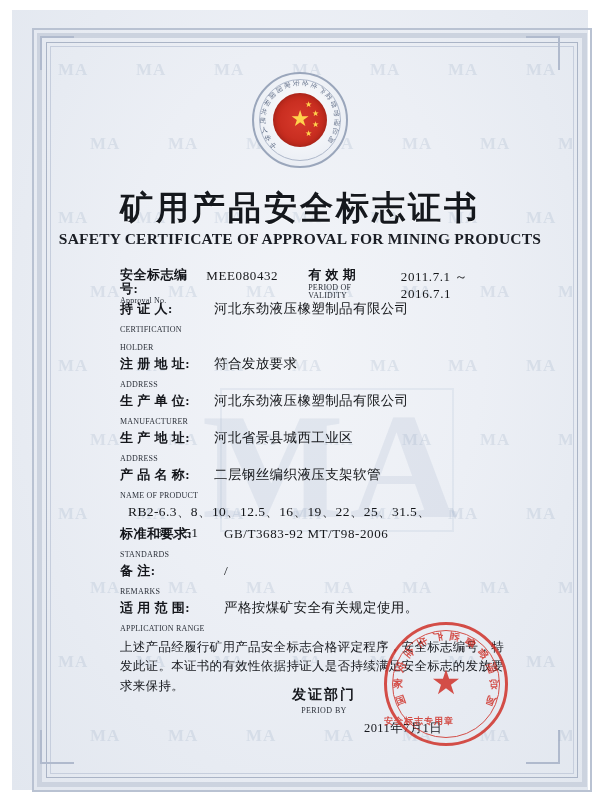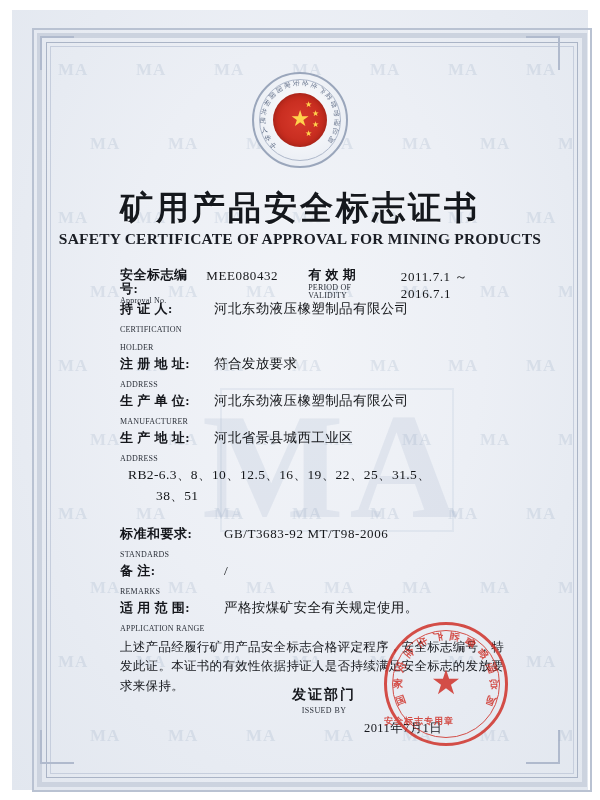--- a/index.html
+++ b/index.html
@@ -556,20 +556,29 @@
       <div class="field">
         <div class="labels">
           <span class="lbl-cn">生 产 地 址:</span>
           <span class="lbl-en">ADDRESS</span>
         </div>
         <div class="values">
           <span class="val">河北省景县城西工业区</span>
         </div>
       </div>
 
+      <div class="field">
+        <div class="labels">
+          <span class="lbl-cn">产 品 名 称:</span>
+          <span class="lbl-en">NAME OF PRODUCT</span>
+        </div>
+        <div class="values">
+          <span class="val">二层钢丝编织液压支架软管</span>
+        </div>
+      </div>
 
       <div class="field">
         <div class="values">
           <span class="val">RB2-6.3、8、10、12.5、16、19、22、25、31.5、</span>
           <span class="val line2">38、51</span>
         </div>
       </div>
     </div>
 
     <div class="fields2">
@@ -601,21 +610,21 @@
         <div class="values">
           <span class="val">严格按煤矿安全有关规定使用。</span>
         </div>
       </div>
     </div>
 
     <div class="statement">上述产品经履行矿用产品安全标志合格评定程序，安全标志编号，特发此证。本证书的有效性依据持证人是否持续满足安全标志的发放要求来保持。</div>
 
     <div class="issued">
       <div class="lbl-cn">发证部门</div>
-      <div class="lbl-en">ISSUED BY</div>
+      <div class="lbl-en">PERIOD BY</div>
     </div>
     <div class="issue-date">2011年7月1日</div>
 
     <div class="seal">
       <div class="sring"></div>
       <div class="sring-in"></div>
       <div class="stext" id="seal-text">
           <span style="transform: rotate(-110deg) translate(0px, -48px) rotate(90deg) translate(-50%, -50%);">国</span>
           <span style="transform: rotate(-90deg) translate(0px, -48px) rotate(90deg) translate(-50%, -50%);">家</span>
           <span style="transform: rotate(-70deg) translate(0px, -48px) rotate(90deg) translate(-50%, -50%);">安</span>

